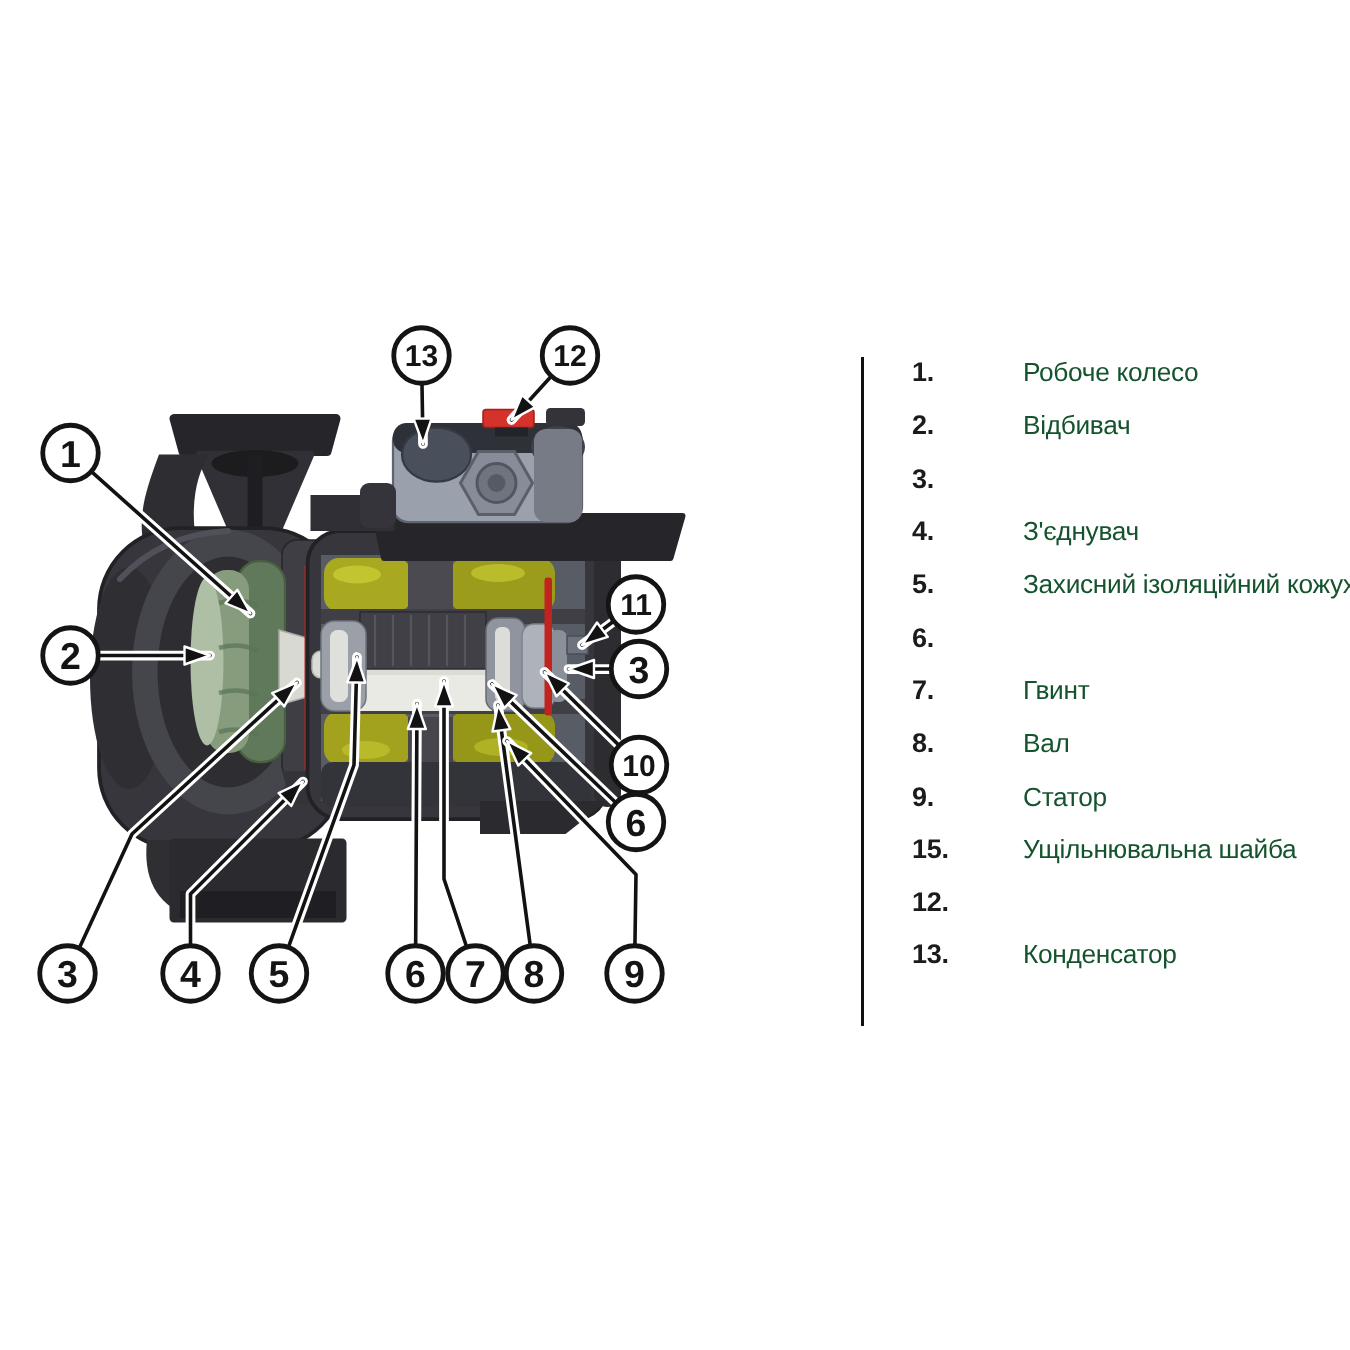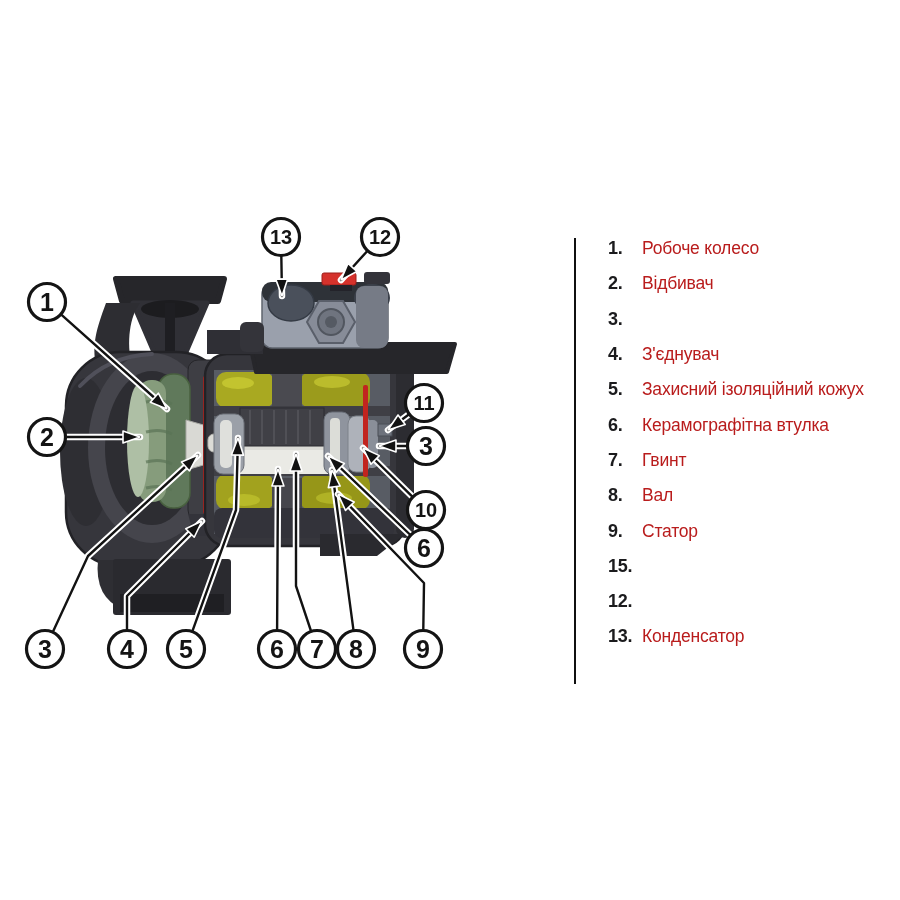--- a/index.html
+++ b/index.html
@@ -3,21 +3,21 @@
 <meta charset="utf-8">
 <style>
   html,body{margin:0;padding:0;background:#fff;}
   .canvas{position:relative;width:900px;height:900px;background:#ffffff;overflow:hidden;
           font-family:"Liberation Sans",sans-serif;}
   #pump-svg{position:absolute;left:0;top:0;}
   .divider{position:absolute;left:574px;top:238px;width:2px;height:446px;background:#101010;}
   .legend{position:absolute;left:608px;top:231px;width:280px;}
   .legend-row{display:flex;align-items:center;height:35.3px;}
   .legend-num{flex:0 0 34px;font-weight:700;font-size:18px;color:#1b1b1d;letter-spacing:-0.2px;}
-  .legend-label{font-size:17.5px;font-weight:400;color:#b91c1c;letter-spacing:-0.2px;white-space:nowrap;}
+  .legend-label{font-size:17.5px;font-weight:400;color:#14532d;letter-spacing:-0.2px;white-space:nowrap;margin-left:40px;}
 </style>
 </head>
 <body>
 
 <div class="canvas">
 
   <svg id="pump-svg" width="560" height="900" viewBox="0 0 560 900">
 
     <g>
 
@@ -225,36 +225,36 @@
       <div class="legend-row">
         <span class="legend-num">4.</span>
         <span class="legend-label">З'єднувач</span>
       </div>
       <div class="legend-row">
         <span class="legend-num">5.</span>
         <span class="legend-label">Захисний ізоляційний кожух</span>
       </div>
       <div class="legend-row">
         <span class="legend-num">6.</span>
-        <span class="legend-label">Керамографітна втулка</span>
       </div>
       <div class="legend-row">
         <span class="legend-num">7.</span>
         <span class="legend-label">Гвинт</span>
       </div>
       <div class="legend-row">
         <span class="legend-num">8.</span>
         <span class="legend-label">Вал</span>
       </div>
       <div class="legend-row">
         <span class="legend-num">9.</span>
         <span class="legend-label">Статор</span>
       </div>
       <div class="legend-row">
         <span class="legend-num">15.</span>
+        <span class="legend-label">Ущільнювальна шайба</span>
       </div>
       <div class="legend-row">
         <span class="legend-num">12.</span>
       </div>
       <div class="legend-row">
         <span class="legend-num">13.</span>
         <span class="legend-label">Конденсатор</span>
       </div>
     </div>
 </div>

